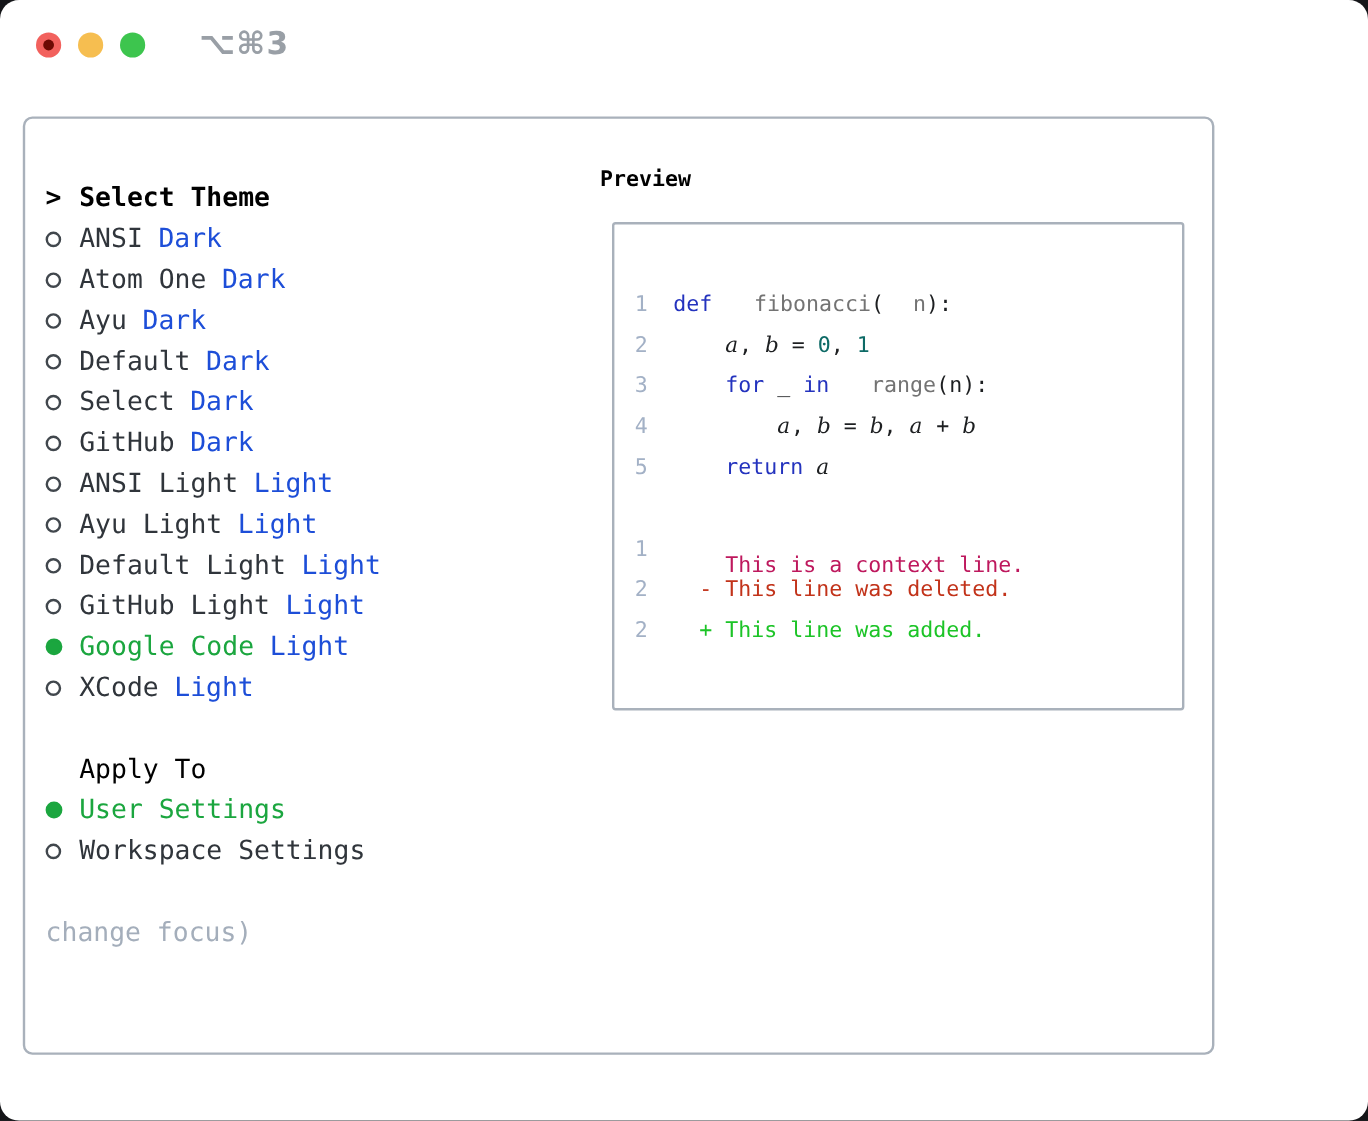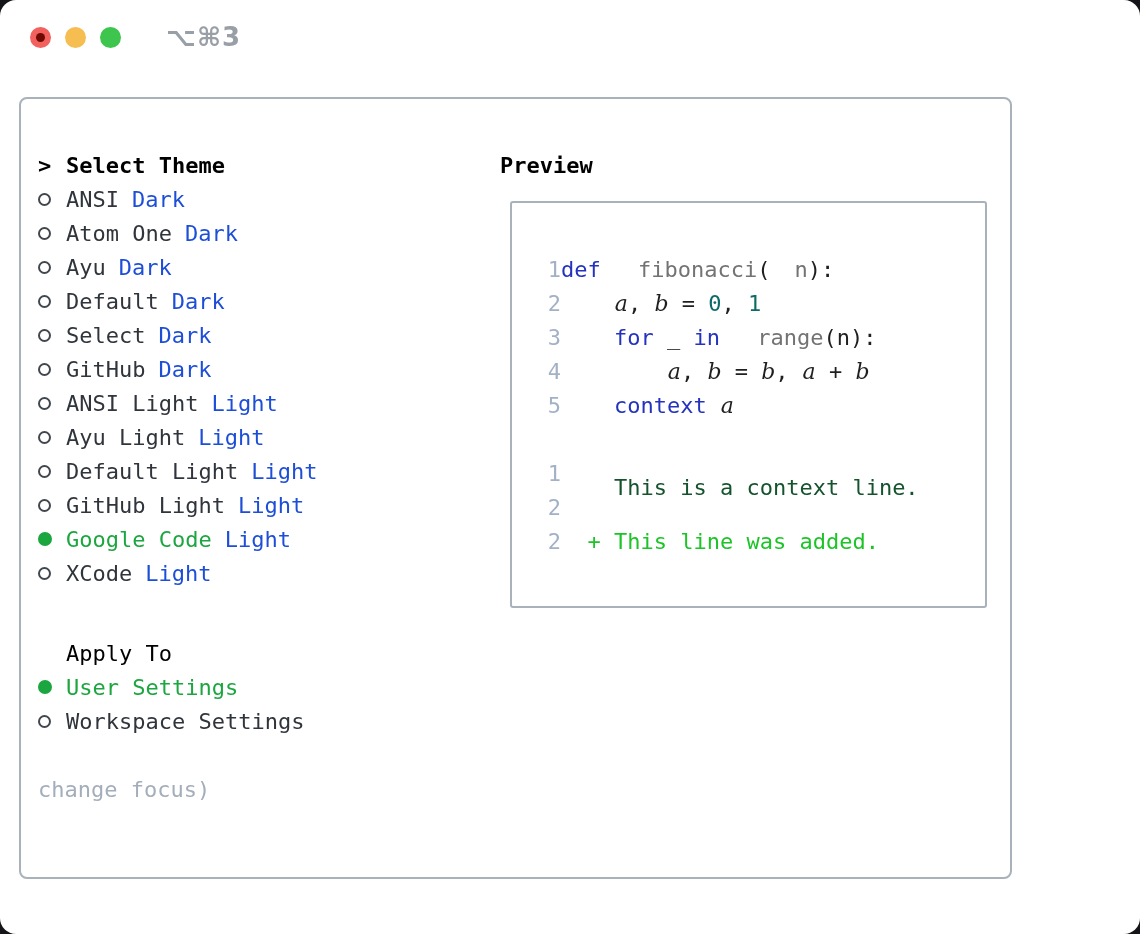--- a/index.html
+++ b/index.html
@@ -36,42 +36,42 @@
               font-size:22px; color:#30353b; }
   .picker-header { font-weight:bold; color:#000; }
   .prompt { display:inline-block; width:28px; font-weight:bold; color:#000; }
   .radio-cell { width:28px; display:flex; align-items:center; }
   .ring { width:13px; height:13px; border:2px solid #41474d; border-radius:50%;
           box-sizing:border-box; }
   .ring.sel { background:#1ba63f; border-color:#1ba63f; width:14px; height:14px; }
   .t-name { color:#30353b; }
   .t-name.sel { color:#1ba63f; }
   .t-variant { color:#1d4ed8; margin-left:13px; }
-  .apply-title { color:#000; padding-left:28px;margin-top:12px; }
+  .apply-title { color:#000; padding-left:28px; }
   .opt-name { color:#30353b;text-align:center; }
   .opt-name.sel { color:#1ba63f; }
   .help { color:#a4aebb; }
 
   
-  .right-col { position:absolute; left:479px; top:49px; font-size:22px;text-align:right; }
+  .right-col { position:absolute; left:479px; top:33px; font-size:18px; }
   .preview-title { font-weight:bold; color:#000; height:34px; display:flex; align-items:center; }
   .preview-box {
     margin-top:19px; margin-left:10px; box-sizing:border-box;
     width:477px; height:407px; border:2px solid #a9b1bb; border-radius:3px;
     padding:49px 0 0 17px; background:#fff;
   }
   .ln { display:inline-block; width:32px; color:#a3b1c6; white-space:pre; }
   .code { white-space:pre; color:#1d1f21; }
   .tok-kw  { color:#2433be; }
   .tok-fn  { color:#737373;margin-left:24px; }
   .tok-num { color:#0d6a66; }
   .tok-pl  { color:#1d1f21; }
   .tok-var { font-family:"DejaVu Serif","Liberation Serif",serif;
              font-style:italic; display:inline-block; width:1ch; }
-  .diff-context { color:#14532d;margin-top:28px; }
+  .diff-context { color:#be185d;margin-top:28px; }
   .diff-deleted { color:#c2331a; }
   .diff-added   { color:#1cc427; }
 </style>
 </head>
 <body>
 
 <div class="window">
 
   <div class="titlebar">
     <div class="tl tl-red">
@@ -123,25 +123,25 @@
 
     <div class="right-col">
       <div class="preview-title">Preview</div>
 
       <div class="preview-box">
         <div id="python-code">
             <div class="row"><span class="ln">1</span><span class="code"><span class="tok-kw">def</span><span class="tok-pl"> </span><span class="tok-fn">fibonacci</span><span class="tok-pl">(</span><span class="tok-fn">n</span><span class="tok-pl">):</span></span></div>
             <div class="row"><span class="ln">2</span><span class="code"><span class="tok-pl">    </span><span class="tok-var">a</span><span class="tok-pl">, </span><span class="tok-var">b</span><span class="tok-pl"> = </span><span class="tok-num">0</span><span class="tok-pl">, </span><span class="tok-num">1</span></span></div>
             <div class="row"><span class="ln">3</span><span class="code"><span class="tok-pl">    </span><span class="tok-kw">for</span><span class="tok-pl"> _ </span><span class="tok-kw">in</span><span class="tok-pl"> </span><span class="tok-fn">range</span><span class="tok-pl">(n):</span></span></div>
             <div class="row"><span class="ln">4</span><span class="code"><span class="tok-pl">        </span><span class="tok-var">a</span><span class="tok-pl">, </span><span class="tok-var">b</span><span class="tok-pl"> = </span><span class="tok-var">b</span><span class="tok-pl">, </span><span class="tok-var">a</span><span class="tok-pl"> + </span><span class="tok-var">b</span></span></div>
-            <div class="row"><span class="ln">5</span><span class="code"><span class="tok-pl">    </span><span class="tok-kw">context</span><span class="tok-pl"> </span><span class="tok-var">a</span></span></div>
+            <div class="row"><span class="ln">5</span><span class="code"><span class="tok-pl">    </span><span class="tok-kw">return</span><span class="tok-pl"> </span><span class="tok-var">a</span></span></div>
           </div>
         <div class="blank-row"></div>
         <div id="diff-code">
             <div class="row"><span class="ln">1</span><span class="code diff-context">    This is a context line.</span></div>
-            <div class="row"><span class="ln">2</span></div>
+            <div class="row"><span class="ln">2</span><span class="code diff-deleted">  - This line was deleted.</span></div>
             <div class="row"><span class="ln">2</span><span class="code diff-added">  + This line was added.</span></div>
           </div>
       </div>
     </div>
 
   </div>
 </div>
 
 </body></html>

